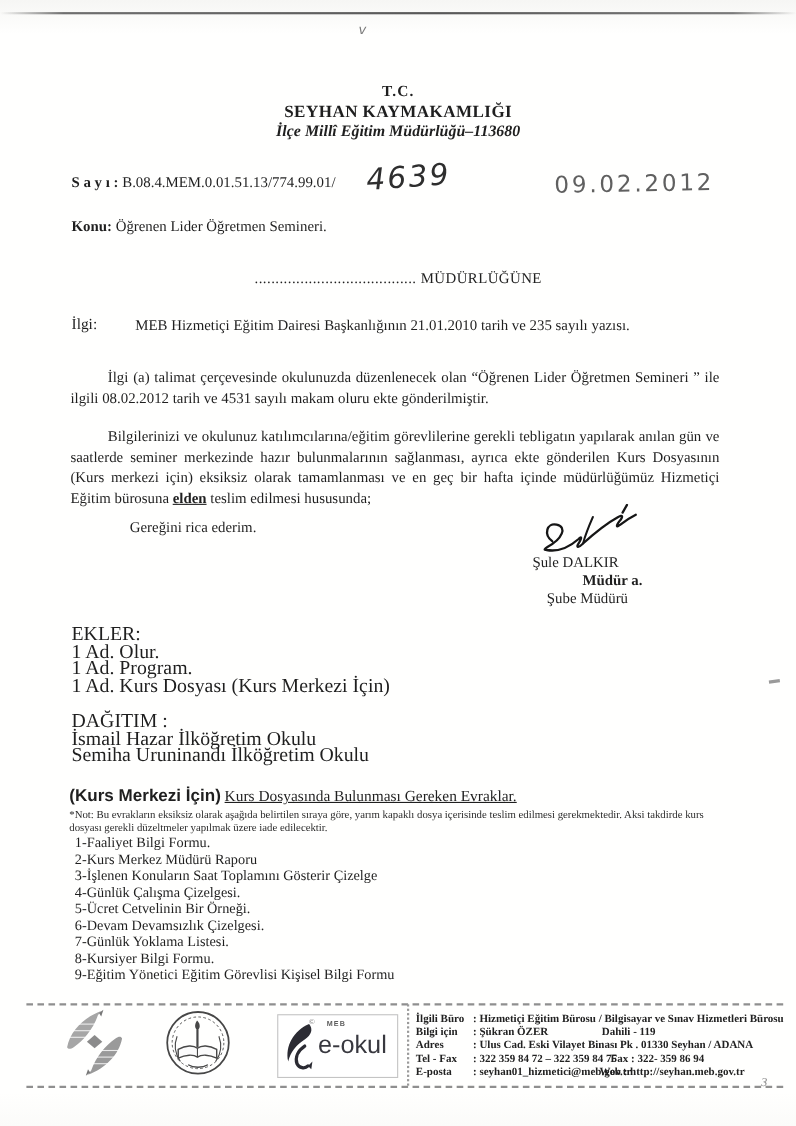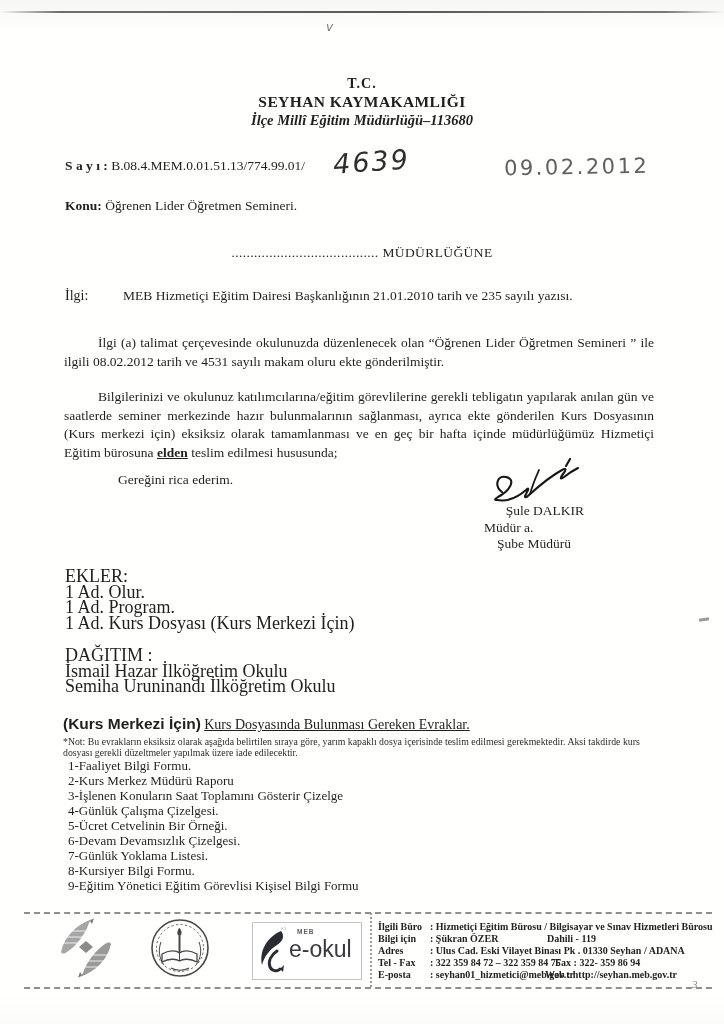--- a/index.html
+++ b/index.html
@@ -28,22 +28,22 @@
   .recipient{top:245px;left:0;width:724px;text-align:center;font-size:13.5px;letter-spacing:.4px;}
   .ilgi-label{top:288px;left:65px;font-size:14px;}
   .ilgi-text{top:288px;left:123px;font-size:13.5px;}
 
   .para{left:64px;width:590px;font-size:13.5px;line-height:18.6px;text-align:justify;text-indent:34px;}
   .p1{top:334px;}
   .p2{top:388px;}
   .closing{top:472px;left:118px;font-size:13.5px;}
 
   .sig-svg{top:458px;left:488px;}
-  .sig-name{top:503px;left:484px;width:100px;text-align:right;font-size:13.5px;}
-  .sig-t1{top:520px;left:484px;width:100px;text-align:left;font-size:13.5px;}
+  .sig-name{top:503px;left:484px;width:100px;text-align:left;font-size:13.5px;}
+  .sig-t1{top:520px;left:484px;width:100px;text-align:right;font-size:13.5px;font-weight:bold;}
   .sig-t2{top:536px;left:484px;width:100px;text-align:center;font-size:13.5px;}
 
   .blk{font-size:18px;line-height:15.6px;}
   .ekler{top:569px;left:65px;}
   .dagitim{top:648px;left:65px;}
 
   .kurs-head{top:715px;left:63px;font-size:13.5px;white-space:nowrap;}
   .kurs-bold{font-family:"Liberation Sans",sans-serif;font-weight:bold;font-size:15.5px;}
   .kurs-under{text-decoration:underline;font-size:14px;}
   .kurs-note{top:736px;left:63px;width:606px;font-size:9.8px;line-height:11.4px;color:#2a2a2a;}

